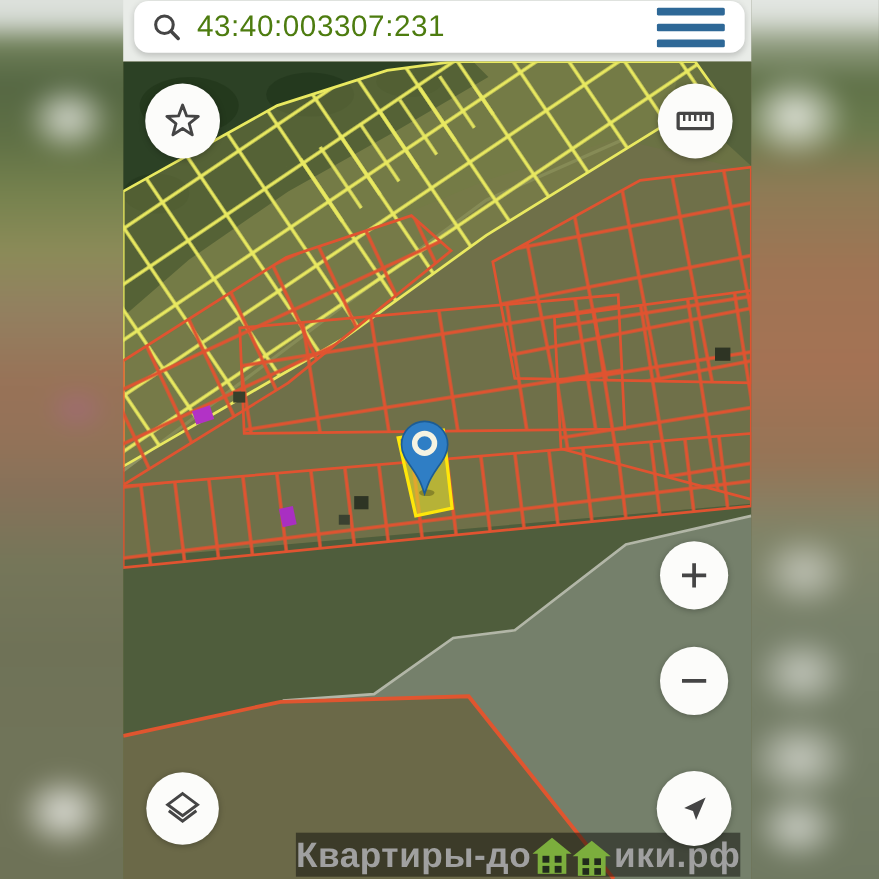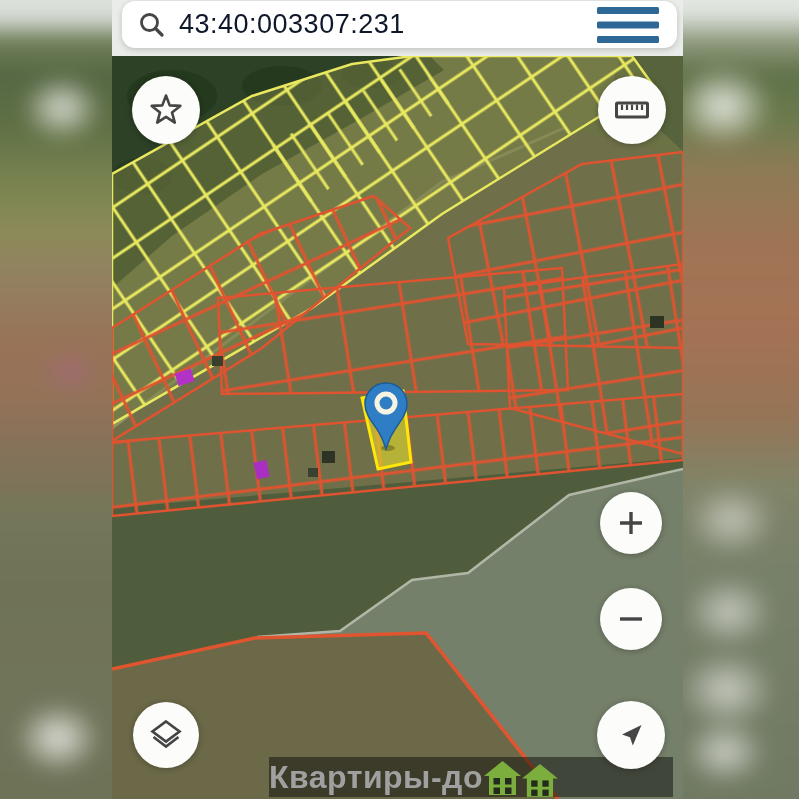--- a/index.html
+++ b/index.html
@@ -29,21 +29,21 @@
       linear-gradient(180deg,#e9ece8 0%,#dfe3de 5%,#8f9b7e 8%,#5f7148 12%,#6a7b4d 17%,
         #8d7b55 23%,#9f7454 32%,#a47254 42%,#967456 52%,#808468 60%,#778069 70%,
         #747d66 82%,#6f7860 100%);
   }
 
   
   .top-strip{position:absolute;left:112px;top:0;width:571px;height:56px;background:#e9ece8;}
   .searchbar{position:absolute;left:122px;top:1px;width:555px;height:47px;background:#ffffff;
     border-radius:13px;box-shadow:0 2px 6px rgba(0,0,0,.18);display:flex;align-items:center;
     padding:0 16px;box-sizing:border-box;gap:14px;z-index:5;}
-  .search-value{flex:1;font-size:27px;color:#0f172a;letter-spacing:.5px;white-space:nowrap;overflow:hidden;}
+  .search-value{flex:1;font-size:27px;color:#4d7c0f;letter-spacing:.5px;white-space:nowrap;overflow:hidden;}
   .icon-stroke{stroke:var(--icon-gray,#454545);fill:none;}
   .menu-btn{border:none;background:none;padding:2px;cursor:pointer;display:flex;align-items:center;}
   .menu-icon rect{fill:var(--accent-blue,#2e6897);}
 
   
   .map-svg{position:absolute;left:112px;top:56px;z-index:1;}
   .stroke-red{stroke:var(--parcel-red,#e05330);}
   .stroke-yellow{stroke:var(--parcel-yellow,#e9e960);}
   .sel{fill:var(--selected-fill,#e6de2c);stroke:var(--selected-stroke,#ffe70a);}
   .pin-body{fill:var(--pin-blue,#2f7ec5);stroke:#1c5c94;}
@@ -226,15 +226,16 @@
       </g>
       <g transform="translate(38,3) scale(0.97)">
         <polygon class="house" points="0,18 18.5,3 37,18"></polygon>
         <rect class="house" x="5" y="16" width="27" height="21"></rect>
         <rect class="house-win" x="9.5" y="20" width="6.5" height="6.5"></rect>
         <rect class="house-win" x="21" y="20" width="6.5" height="6.5"></rect>
         <rect class="house-win" x="9.5" y="29.5" width="6.5" height="6.5"></rect>
         <rect class="house-win" x="21" y="29.5" width="6.5" height="6.5"></rect>
       </g>
     </svg>
+      <span>ики.рф</span>
   </div>
 
 </div>
 
 </body></html>

